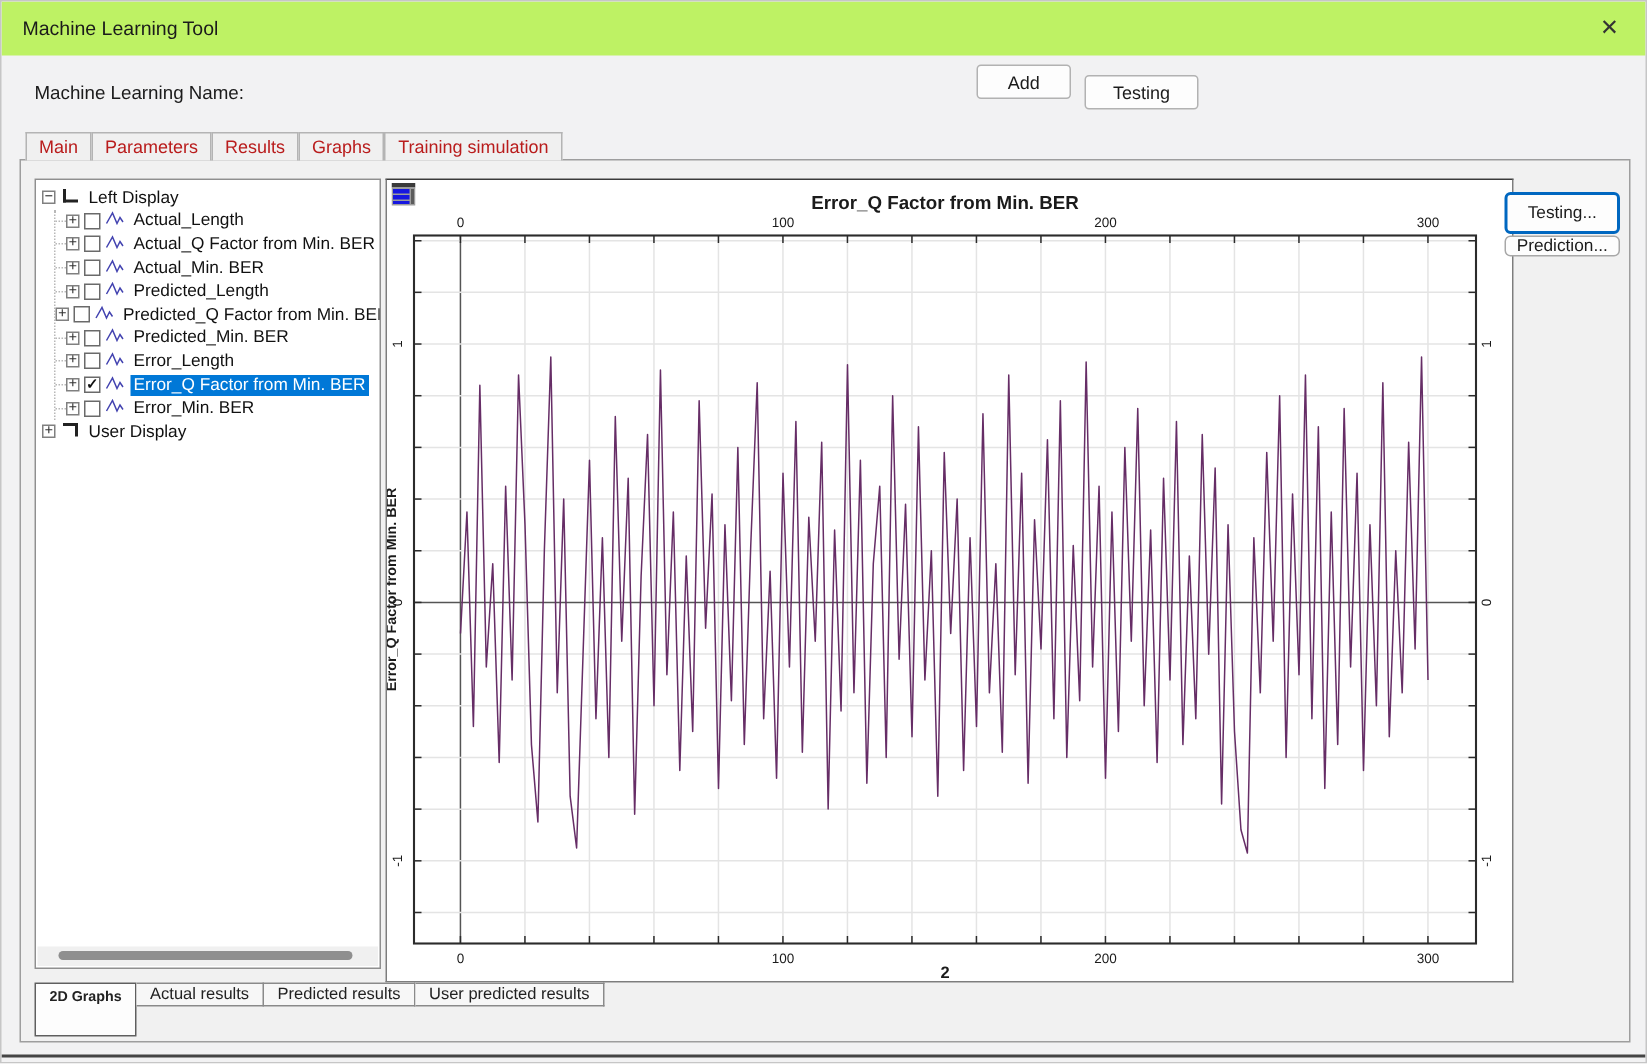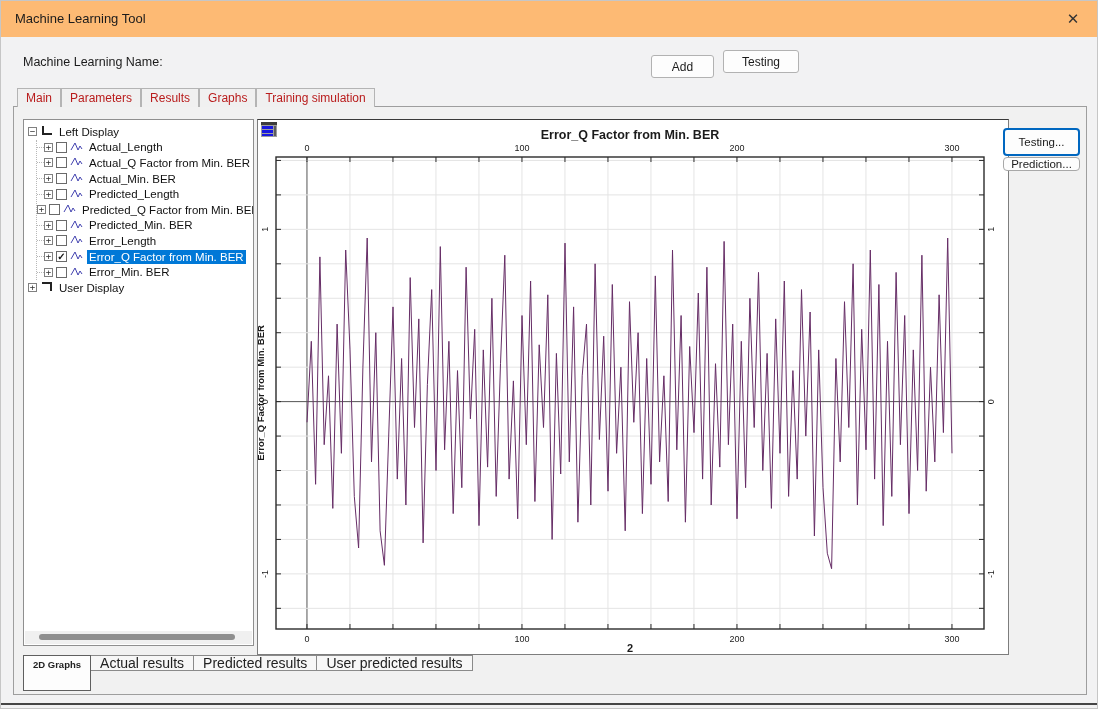--- a/index.html
+++ b/index.html
@@ -2,40 +2,40 @@
 <html><head>
 <meta charset="utf-8">
 <style>
   * { margin:0; padding:0; box-sizing:border-box; }
   html,body { background:#ffffff; font-family:"Liberation Sans", sans-serif; }
   .window {
     position:relative; width:1098px; height:709px; background:#f2f2f3;
     border:1px solid #c6c6c6; overflow:hidden;
   }
   .titlebar {
-    position:absolute; left:0; top:0; right:0; height:36px; background:#fdba74;
+    position:absolute; left:0; top:0; right:0; height:36px; background:#bef264;
   }
   .title { position:absolute; left:14px; top:10px; font-size:13px; color:#1b1b1b; }
   .close-btn {
     position:absolute; right:8px; top:3px; width:32px; height:30px; text-align:center;
     line-height:30px; font-size:15px; color:#333; cursor:pointer;
   }
   .name-label { position:absolute; left:22px; top:54px; font-size:12.5px; color:#1b1b1b; }
   .combo {
     position:absolute; left:163px; top:49px; width:474px; height:23px; background:#fff;
     border:1px solid #9a9a9a; border-radius:2px; font-size:12px; color:#111;
   }
   .combo .val { position:absolute; left:6px; top:3px; white-space:nowrap; }
   .combo .chev { position:absolute; right:8px; top:1px; font-size:12px; color:#5a5a5a; }
   .btn {
     position:absolute; height:23px; background:#fdfdfd; border:1px solid #b2b2b2;
     border-radius:3px; font-size:12px; color:#1b1b1b; text-align:center; cursor:pointer;
     font-family:"Liberation Sans", sans-serif;
   }
-  #add-btn { left:650px; top:54px; width:63px; }
+  #add-btn { left:650px; top:42px; width:63px; }
   #del-btn { left:722px; top:49px; width:76px; }
   .tabs-row { position:absolute; left:16px; top:84px; height:22px; display:flex; align-items:flex-end; z-index:3; }
   .tab {
     font-size:12px; color:#b91c1c; padding:0 8px; height:19px; line-height:18px;
     border:1px solid #b4b4b4; border-bottom:none; background:#f0f0f0; cursor:pointer; white-space:nowrap;
   }
   .tab.active { height:22px; line-height:21px; background:#f3f3f3; border-color:#9a9a9a; position:relative; z-index:4; }
   .tab-page {
     position:absolute; left:12px; top:105px; width:1074px; height:589px;
     background:#f1f1f1; border:1px solid #9e9e9e;
@@ -78,21 +78,21 @@
     position:absolute; left:1002px; background:#fdfdfd; border:1px solid #a8a8a8; border-radius:4px;
     font-size:11.5px; color:#1b1b1b; text-align:center; cursor:pointer; z-index:2;
     font-family:"Liberation Sans", sans-serif; overflow:hidden; white-space:nowrap;
   }
   .side-btn.primary { border:2px solid #0067c0; }
   #side-btn-0 { top:127px; width:77px; height:28px; }
   #side-btn-1 { top:156px; width:77px; height:14px; }
   
   .sheet-tabs { position:absolute; left:22px; top:654px; display:flex; align-items:flex-start; z-index:3; }
   .stab {
-    height:16px; line-height:15px; font-size:14px; color:#222; padding:0 9px;
+    height:16px; line-height:15px; font-size:11px; color:#222; padding:0 9px;
     background:#f7f7f7; border:1px solid #8a8a8a; border-left:none; cursor:pointer; white-space:nowrap;
   }
   .stab:first-child { border-left:1px solid #8a8a8a; }
   .stab.active { height:36px; line-height:18px; font-size:9.5px; font-weight:bold; background:#fdfdfd; border:1px solid #5f5f5f; }
   .bottom-edge { position:absolute; left:0; right:0; bottom:3px; height:2px; background:#454545; }
 </style>
 </head>
 <body>
 
 <div class="window">

